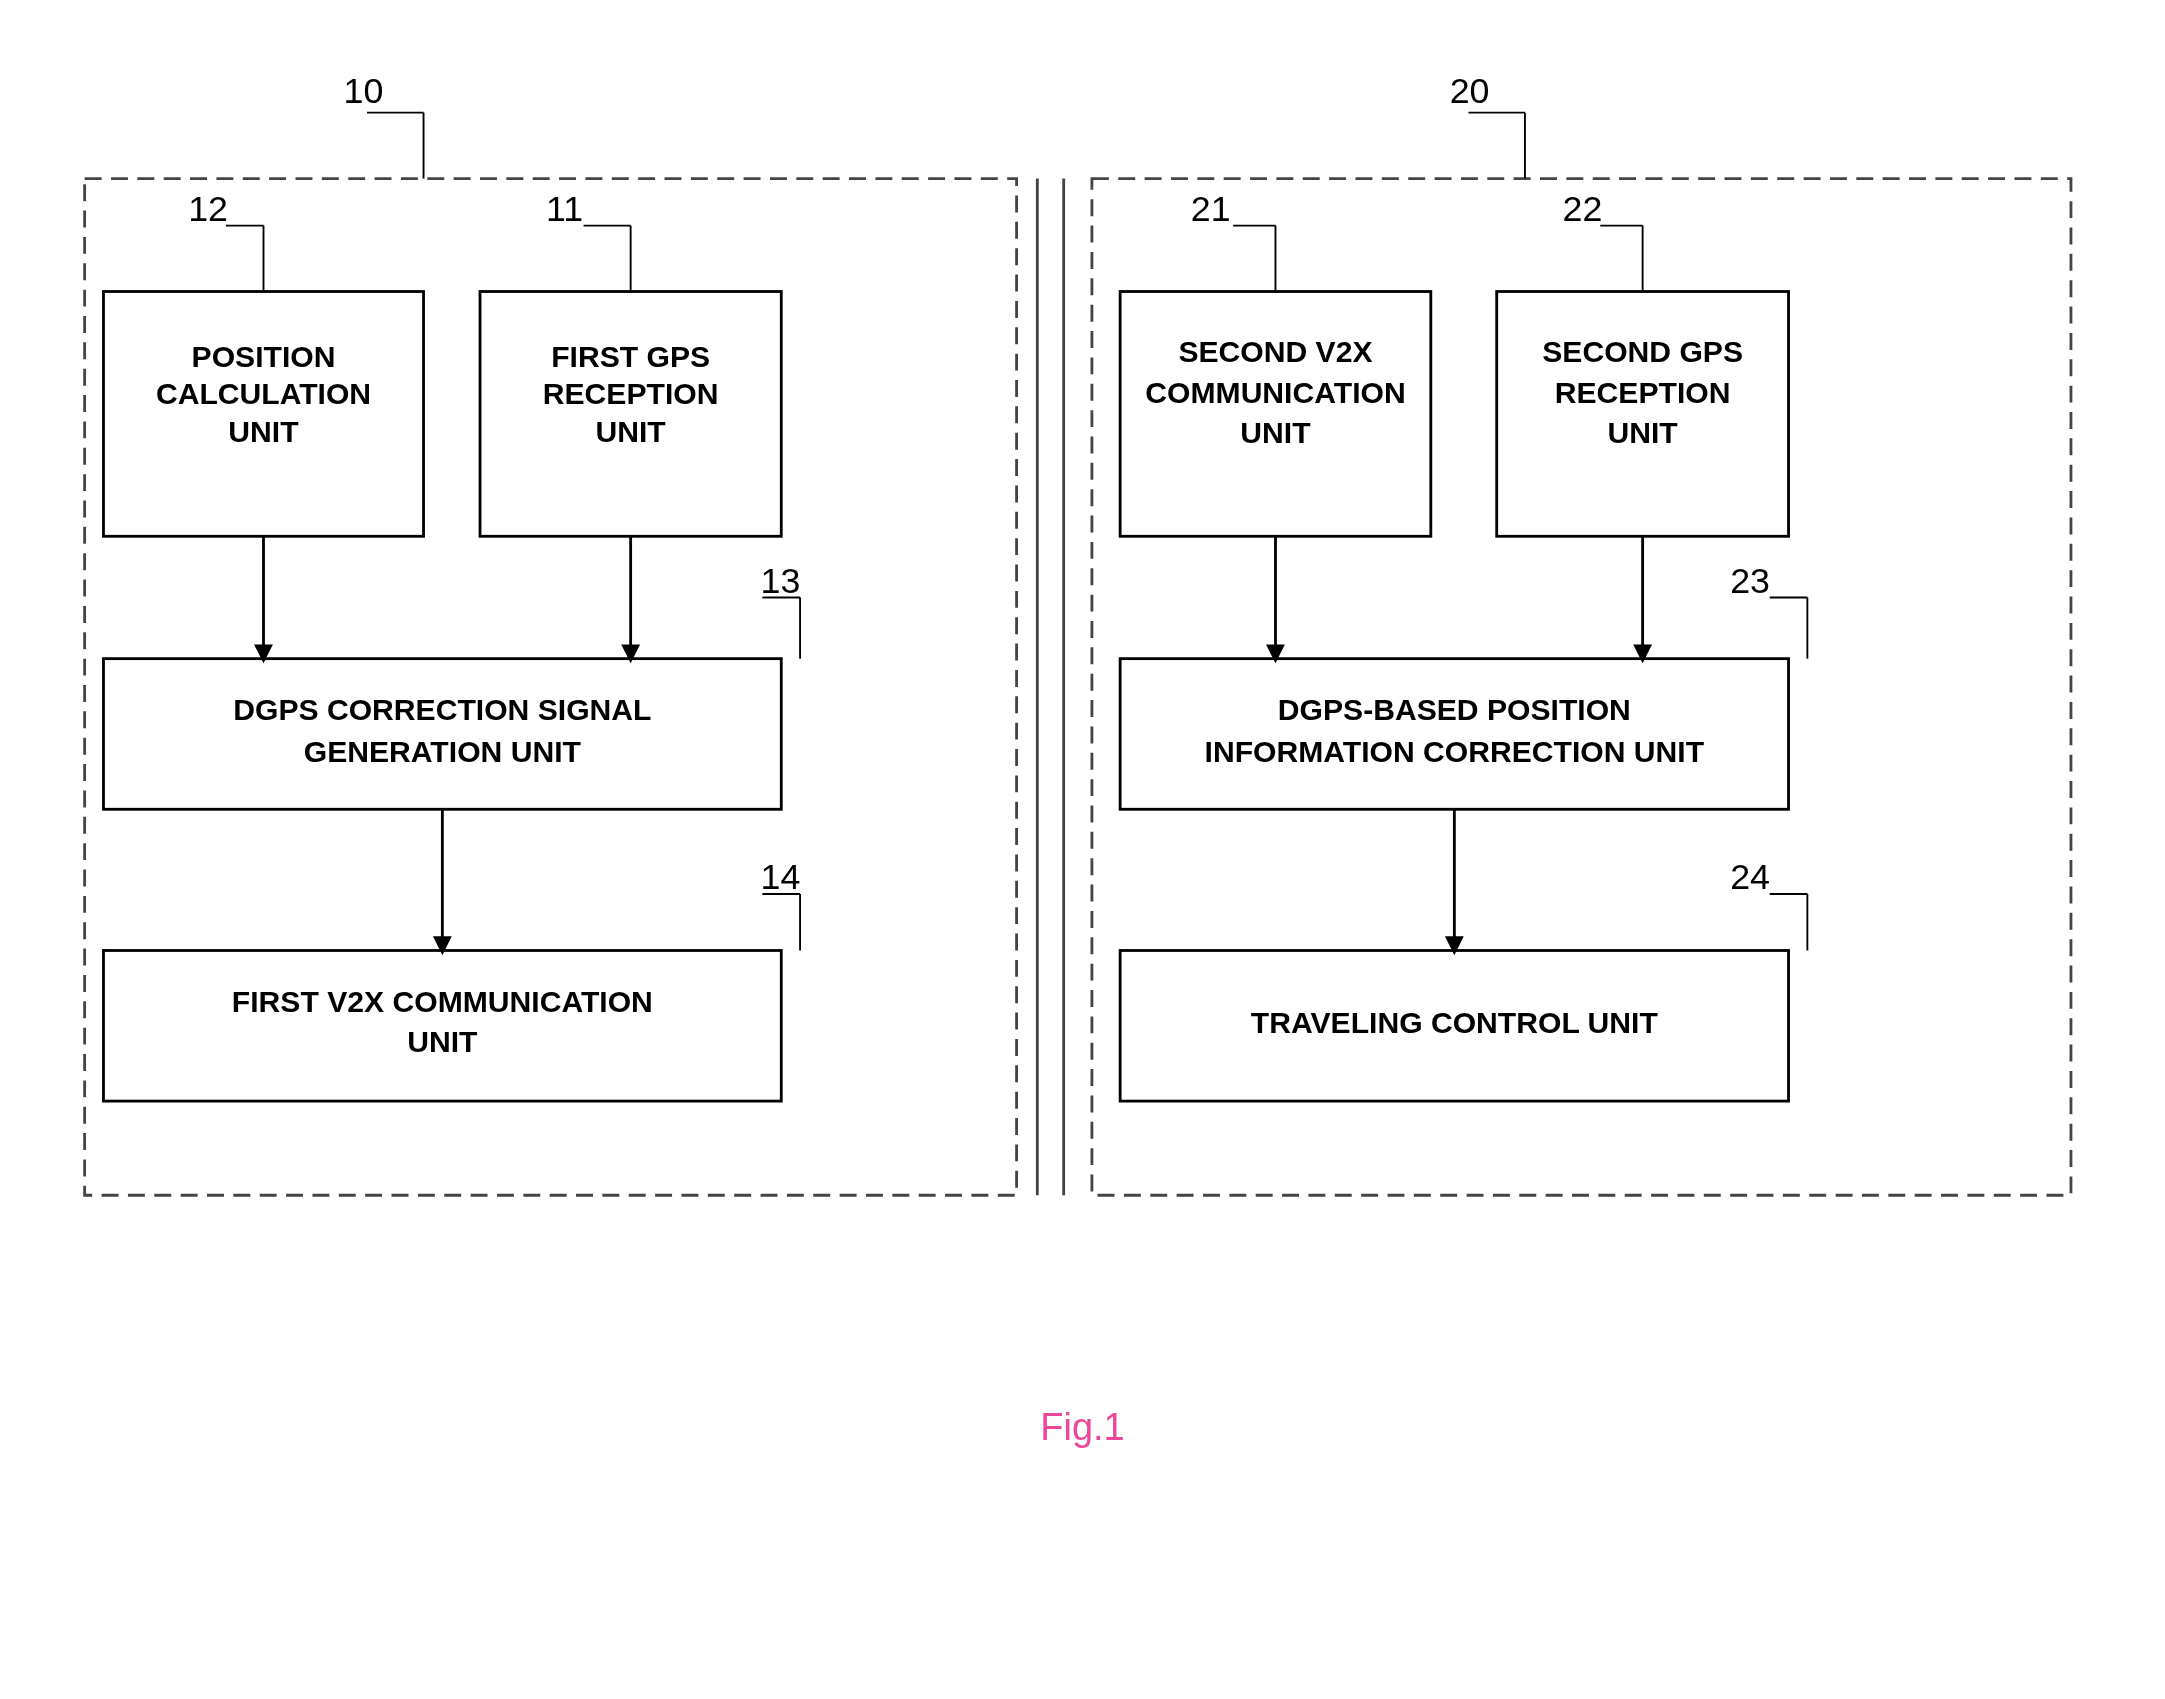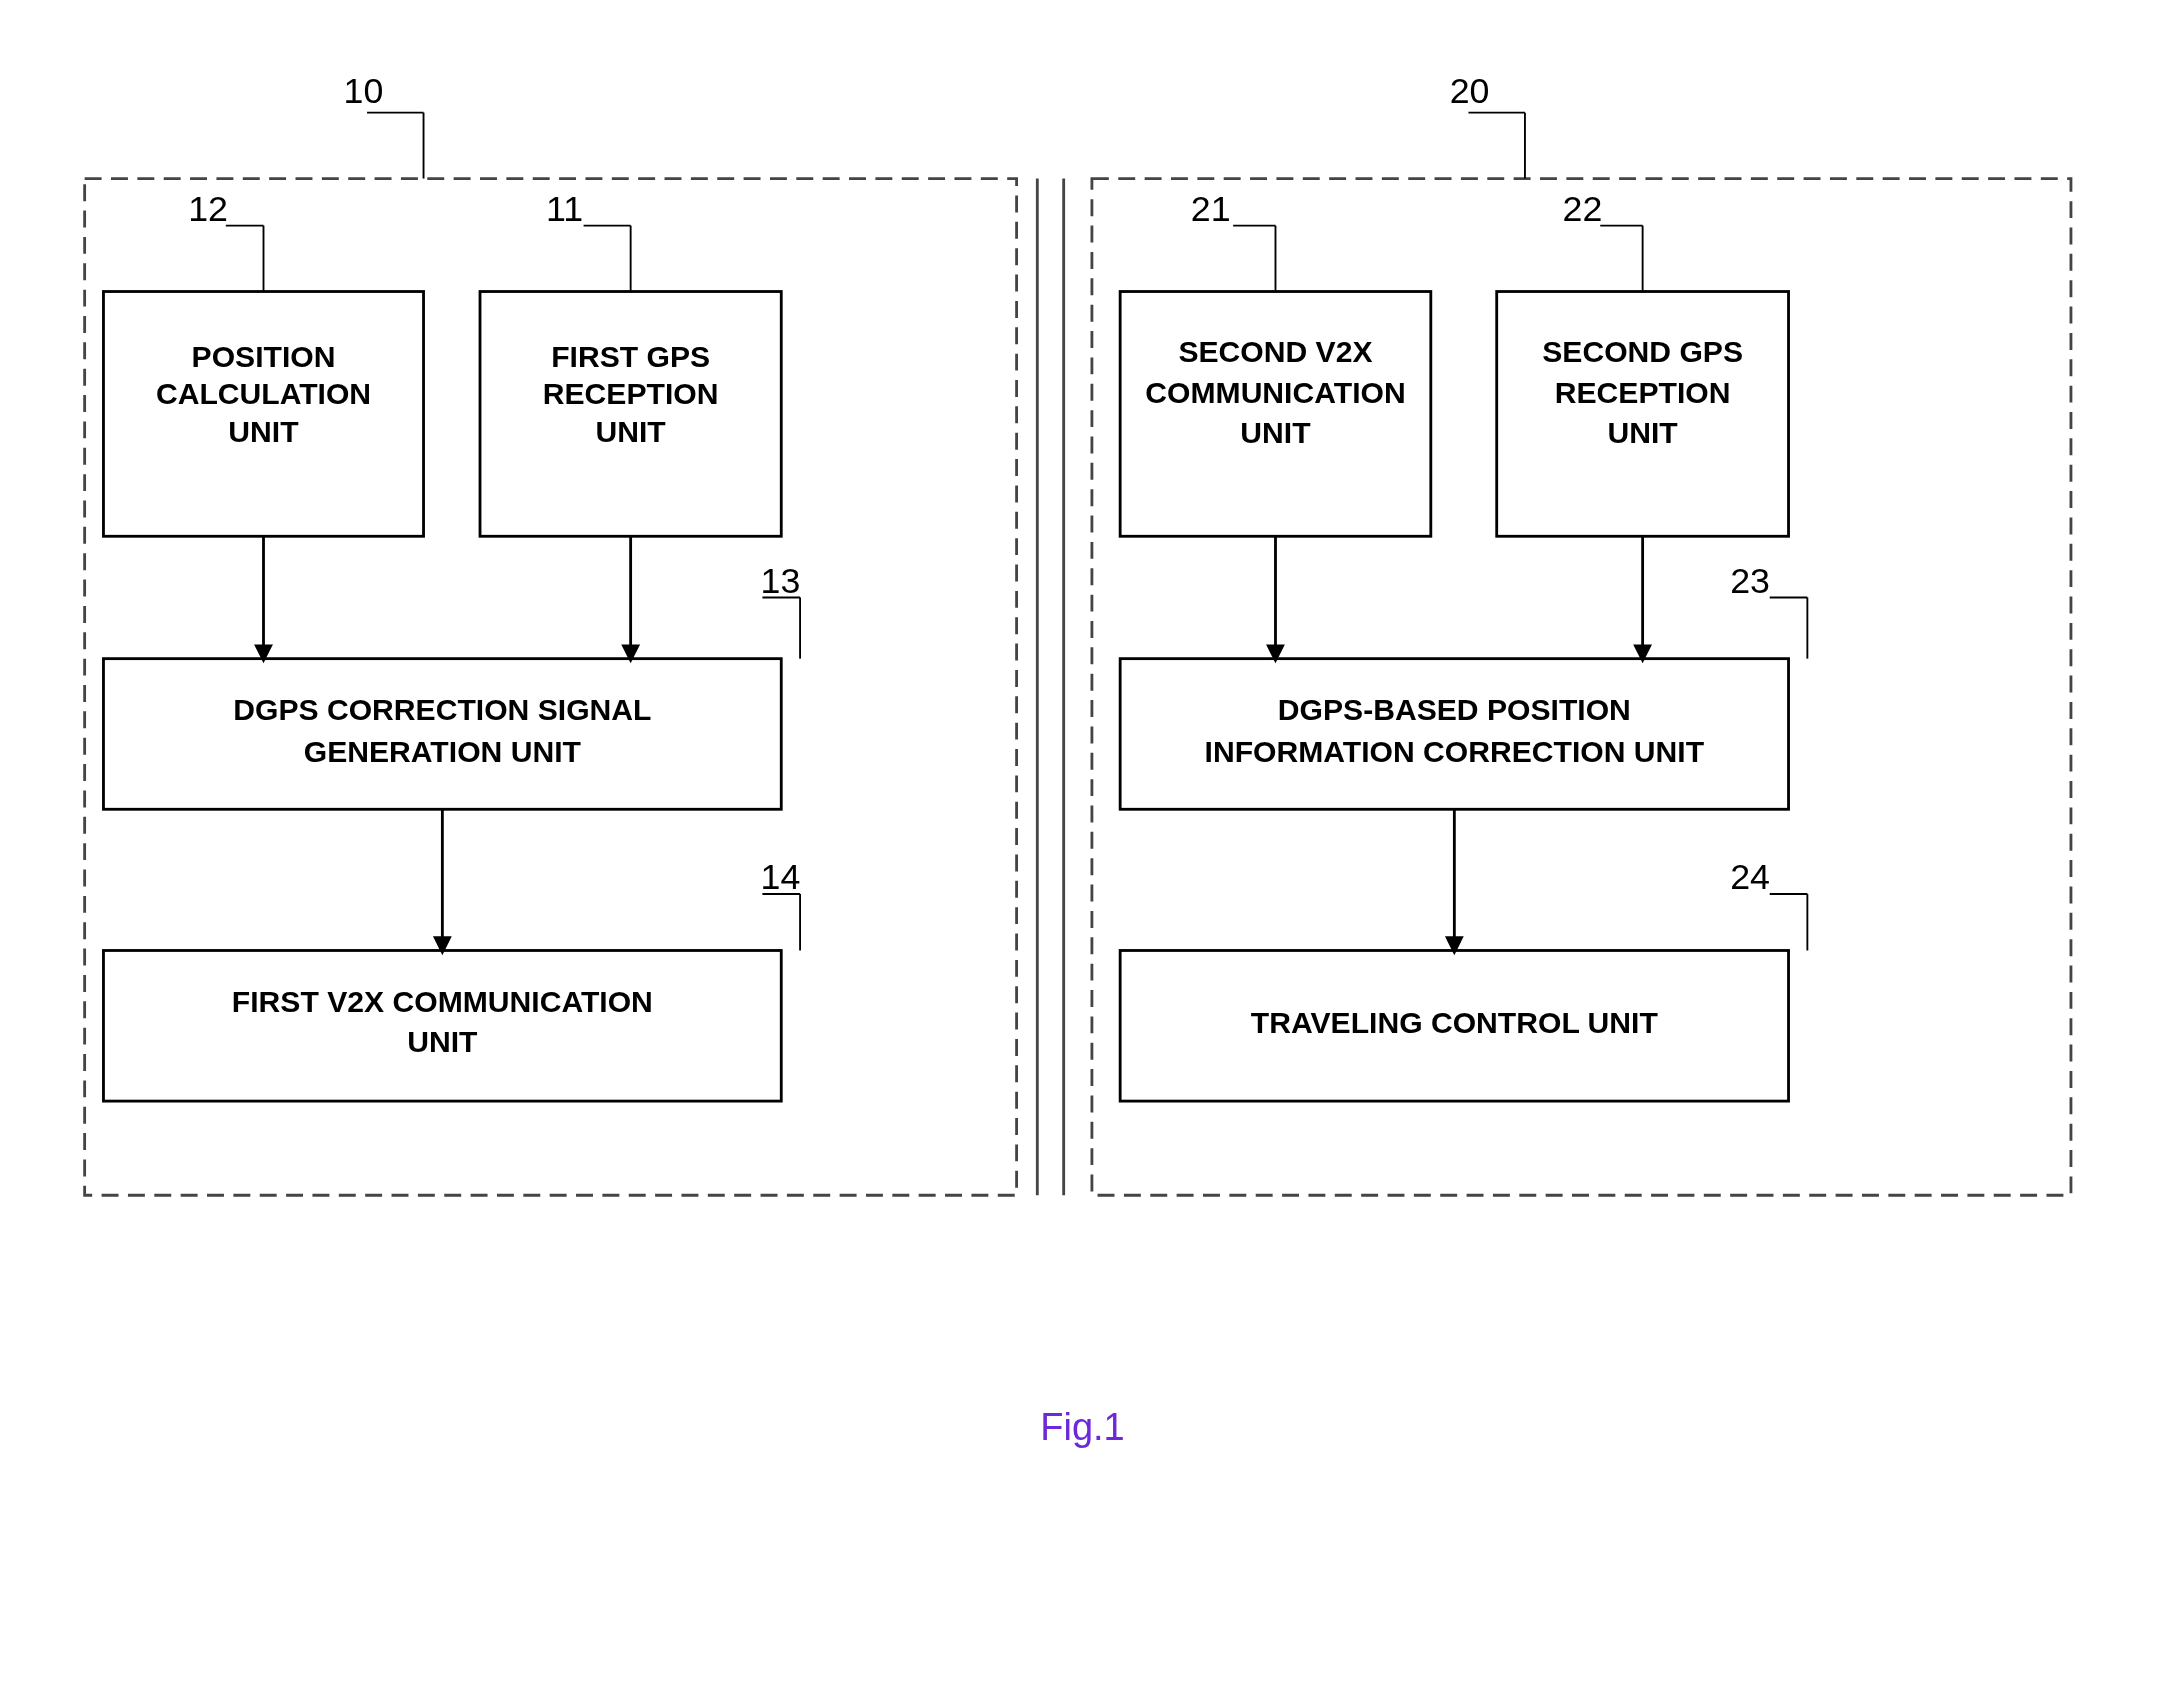--- a/index.html
+++ b/index.html
@@ -25,21 +25,21 @@
       height: 1412px;
     }
 
     
     .fig-label {
       position: absolute;
       bottom: 38px;
       left: 50%;
       transform: translateX(-50%);
       font-size: 38px;
-      color: #6d28d9;
+      color: #ec4899;
     }
 
     svg.diagram-svg {
       position: absolute;
       top: 0;
       left: 0;
       width: 2015px;
       height: 1365px;
       pointer-events: none;
     }

